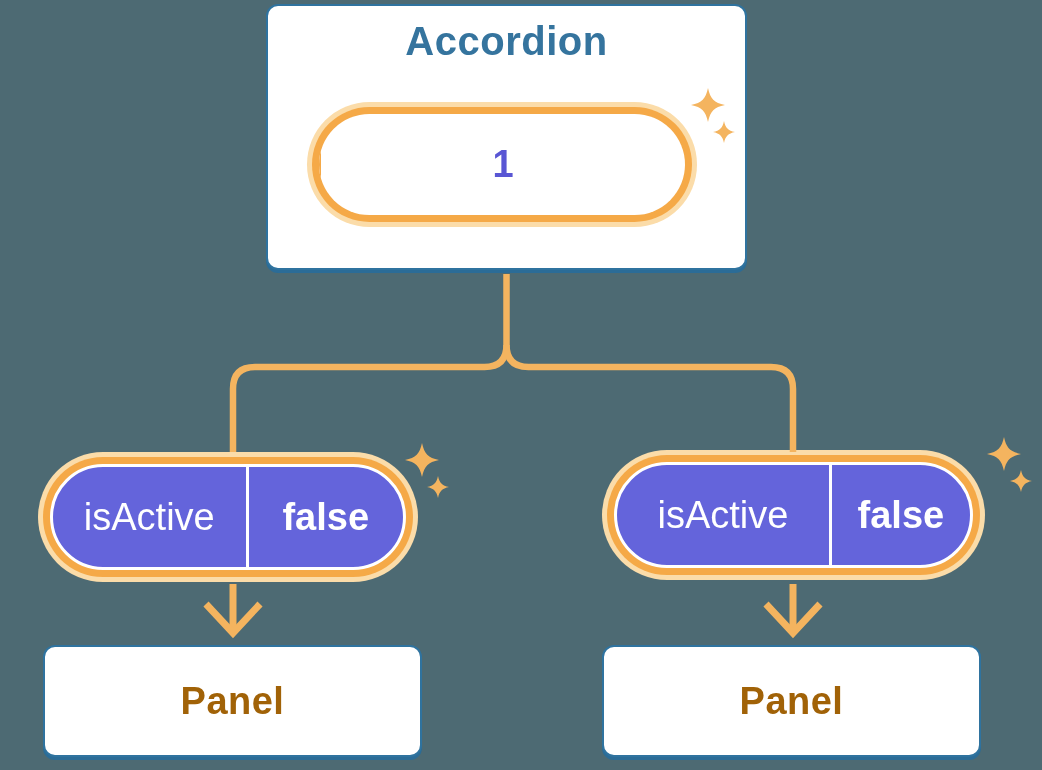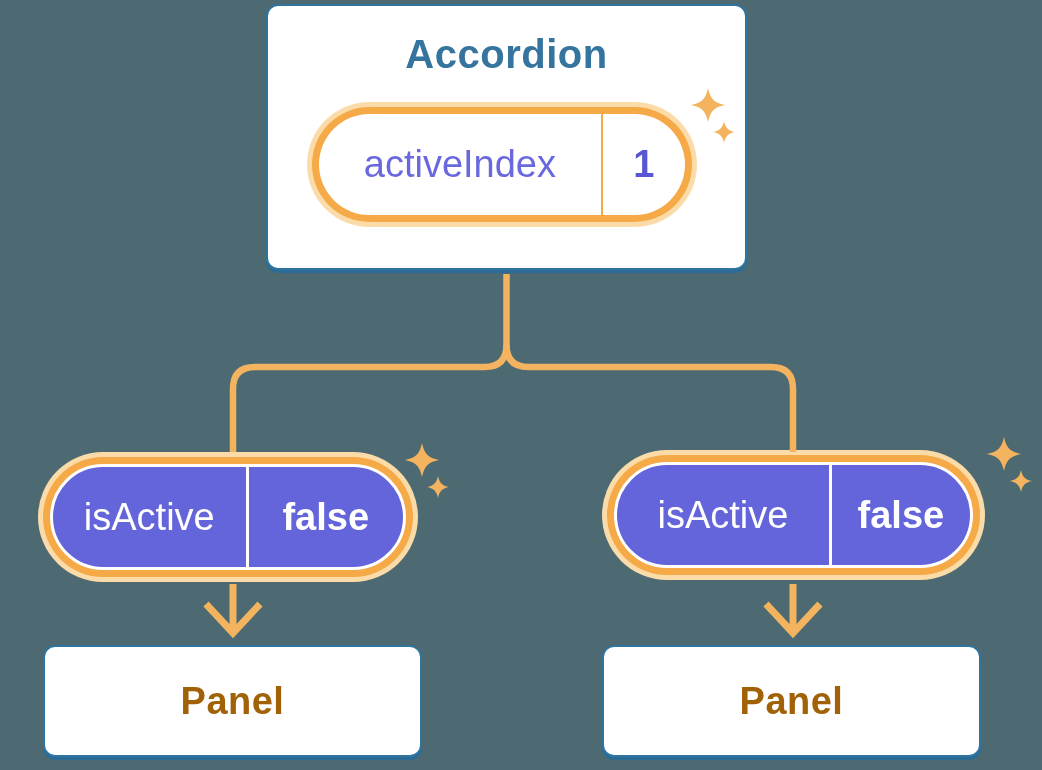--- a/index.html
+++ b/index.html
@@ -28,21 +28,21 @@
     background: #ffffff;
     border: 2px solid #2F739F;
     border-radius: 12px;
     box-shadow: 0 3px 0 #2B6C97;
     box-sizing: border-box;
     z-index: 2;
   }
   #accordion-card { left: 266px; top: 4px; width: 481px; height: 266px; }
   .card-title {
     text-align: center;
-    margin-top: 26px;
+    margin-top: 13px;
     font-size: 40px;
     font-weight: 600;
     letter-spacing: 0.5px;
     color: #35749E;
   }
 
   .panel {
     position: absolute;
     background: #ffffff;
     border: 2px solid #2F739F;
@@ -113,21 +113,20 @@
 
 <div id="canvas">
 
   <div class="card" id="accordion-card">
     <div class="card-title">Accordion</div>
   </div>
 
   <div class="pill" id="state-pill">
     <div class="pill-ring">
       <div class="pill-inner white">
-        <div class="pill-section label">activeIndex</div>
         <div class="pill-divider orange"></div>
         <div class="pill-section value">1</div>
       </div>
     </div>
   </div>
 
   <div class="pill" id="prop-pill-left">
     <div class="pill-ring">
       <div class="pill-inner indigo">
         <div class="pill-section label">isActive</div>

